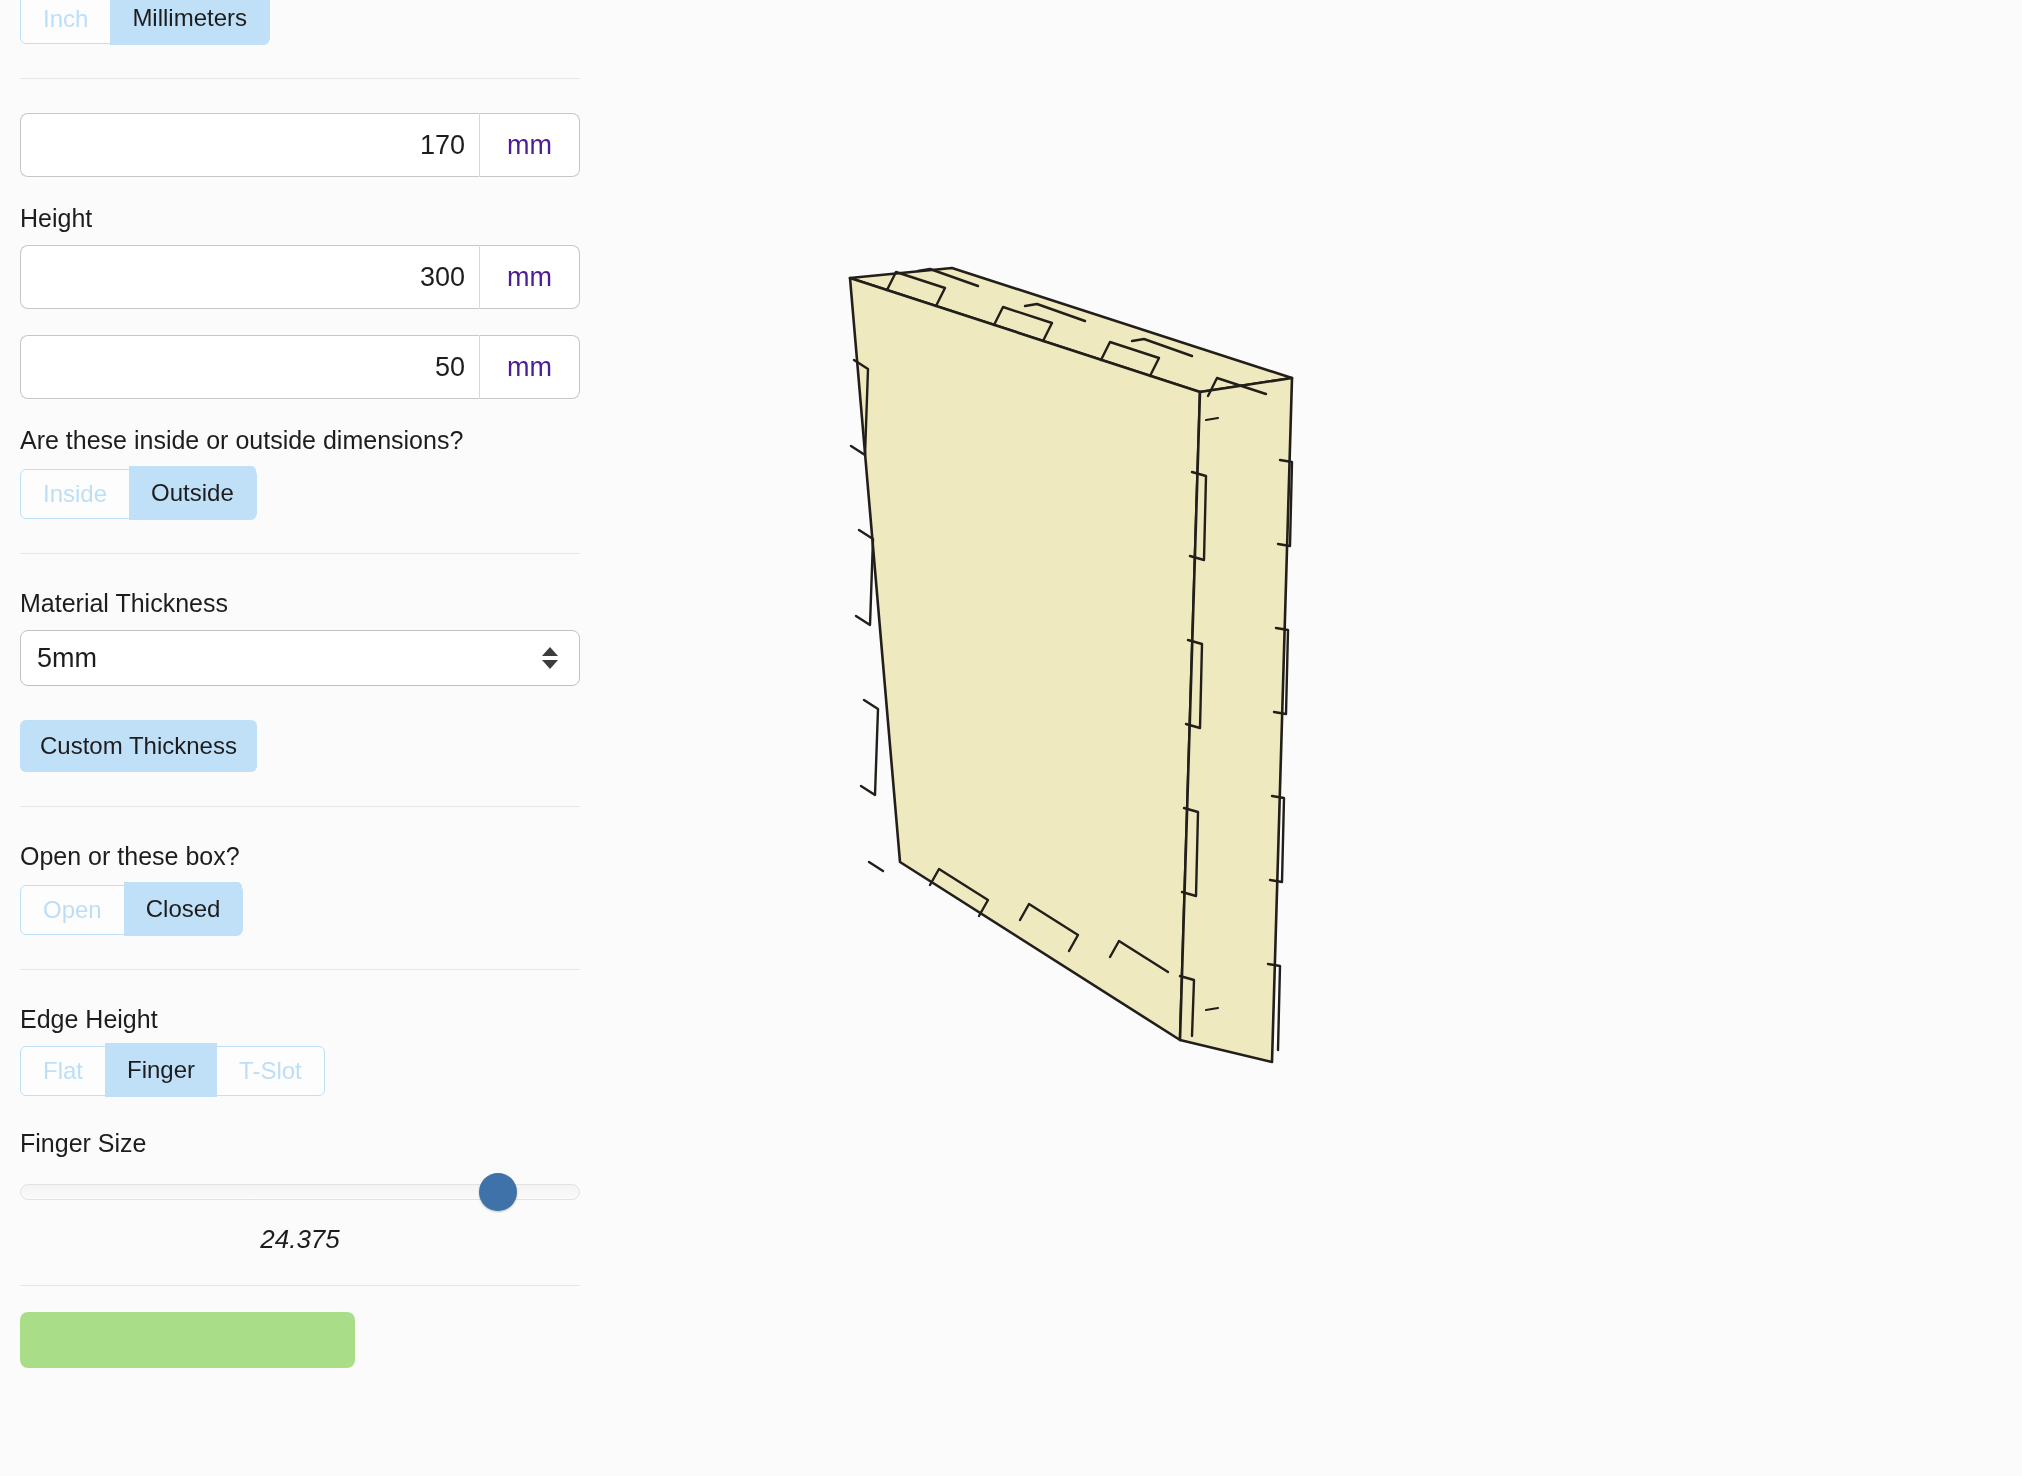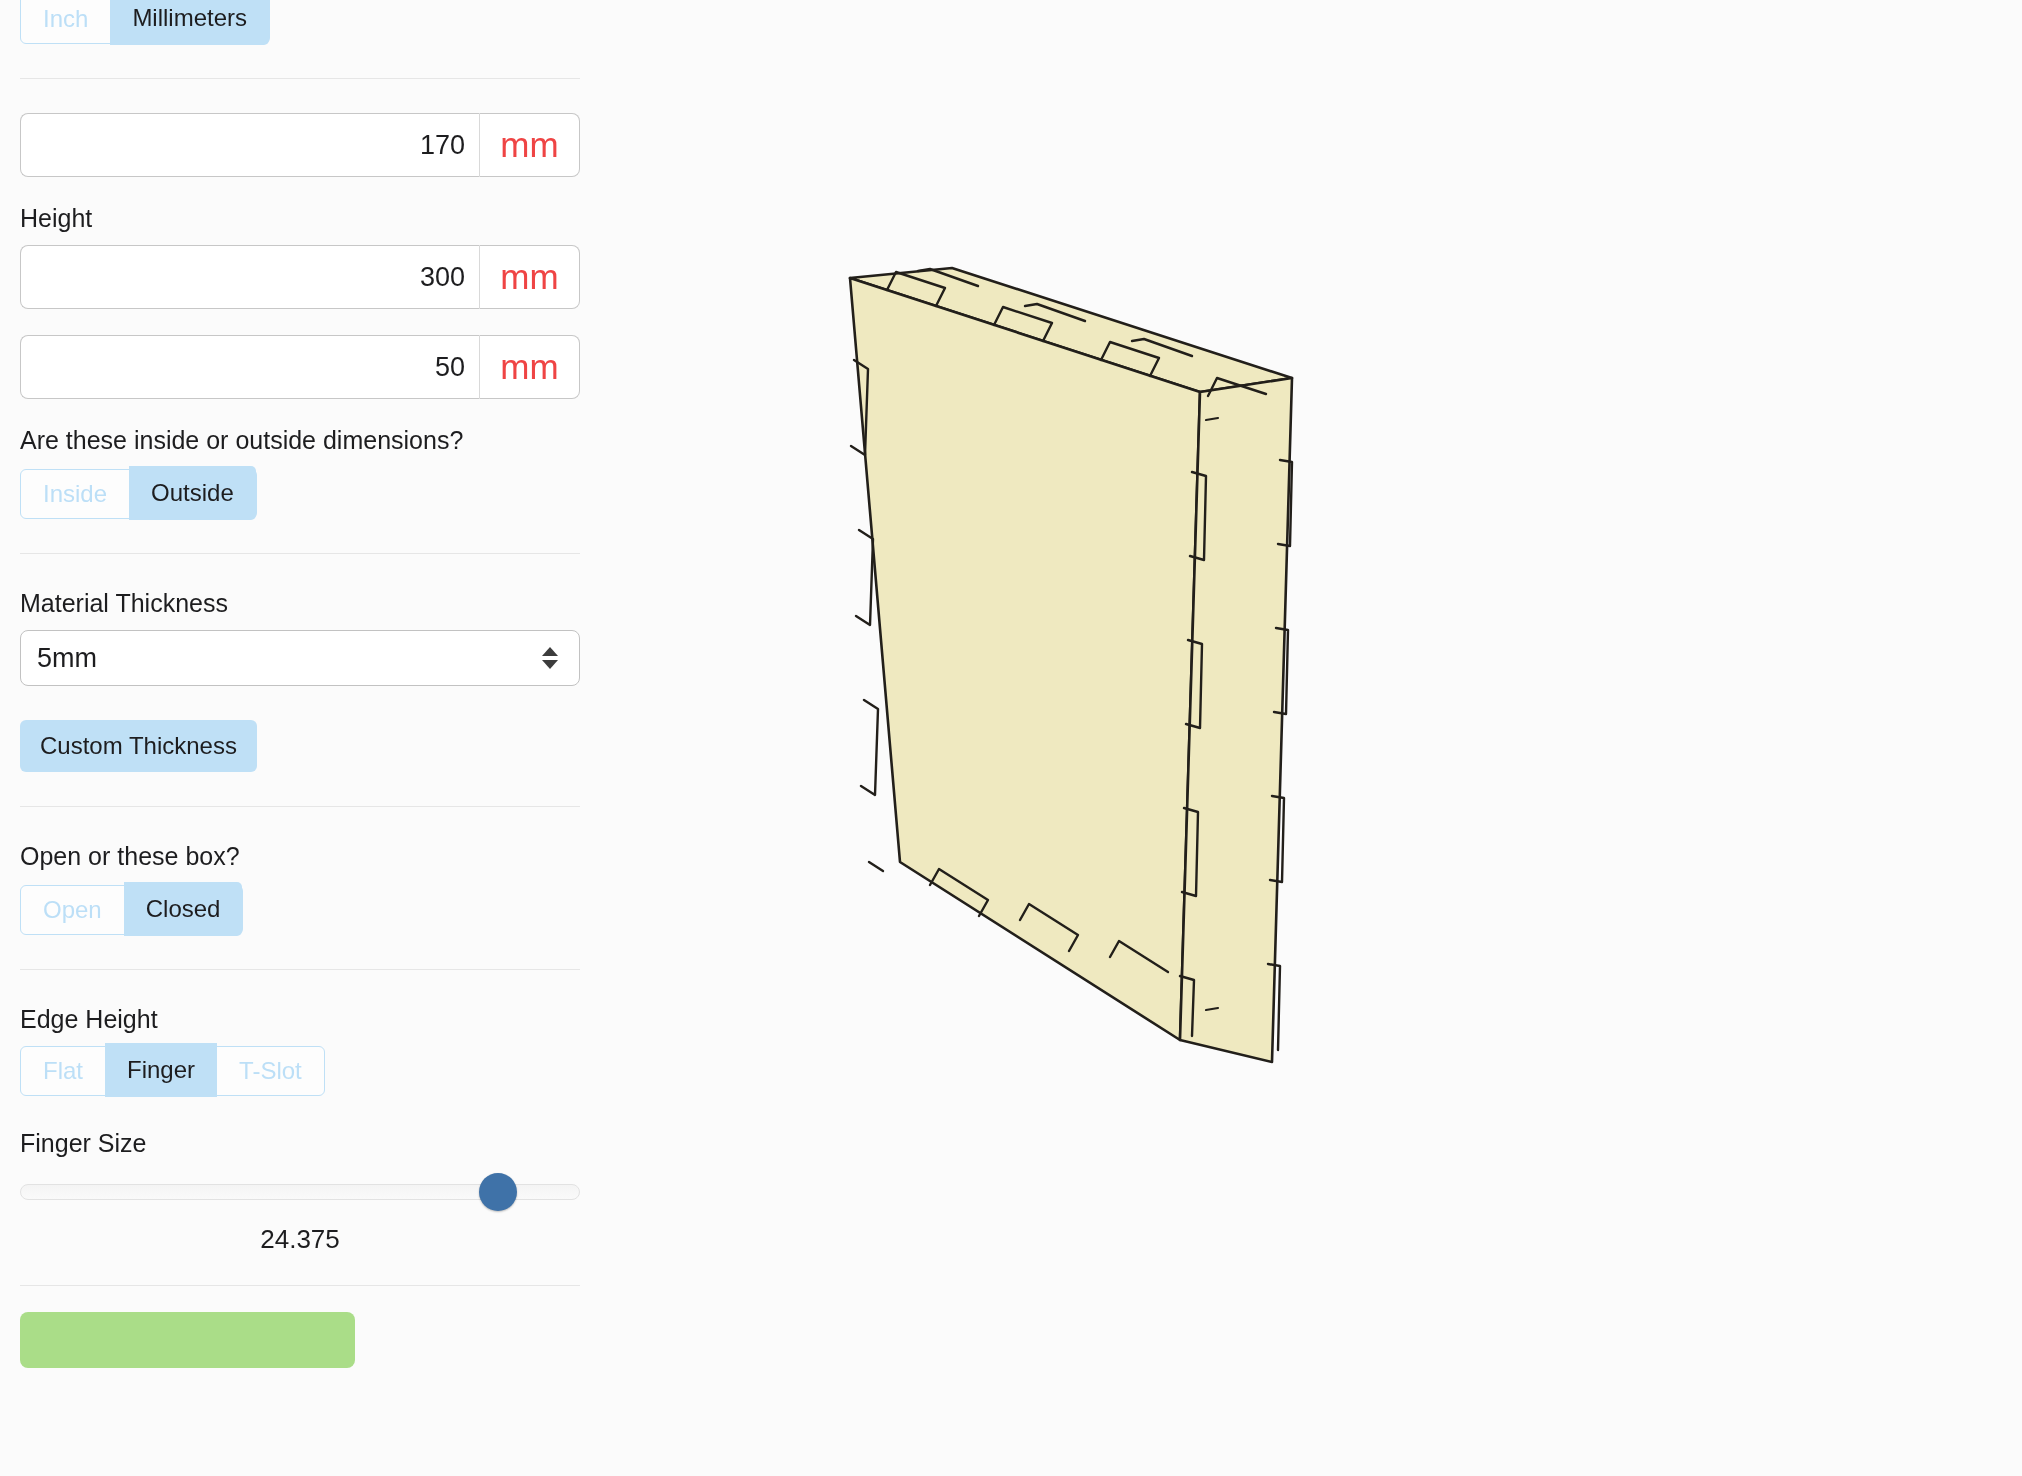--- a/index.html
+++ b/index.html
@@ -113,22 +113,22 @@
   }
   .input-addon {
     width: 100px;
     border: 1px solid #c7c7c7;
     border-left: 0;
     border-radius: 0 8px 8px 0;
     background: #ffffff;
     display: flex;
     align-items: center;
     justify-content: center;
-    font-size: 35px;
-    color: #ef4444;
+    font-size: 27px;
+    color: #4c1d95;
   }
 
   
   .select-wrap {
     position: relative;
     width: 560px;
     height: 56px;
     margin-bottom: 34px;
   }
   .select-wrap select {
@@ -216,20 +216,21 @@
     background: #3f72a8;
     box-shadow: 0 1px 2px rgba(0,0,0,.25);
     cursor: pointer;
   }
   .slider-value {
     width: 560px;
     text-align: center;
     font-size: 26px;
     color: #1d1d1f;
     margin-top: 8px;
+    font-style: italic;
   }
 
   
   .preview {
     flex: 1;
     position: relative;
   }
   .preview svg { position: absolute; left: 0; top: 0; }
 </style>
 </head>

